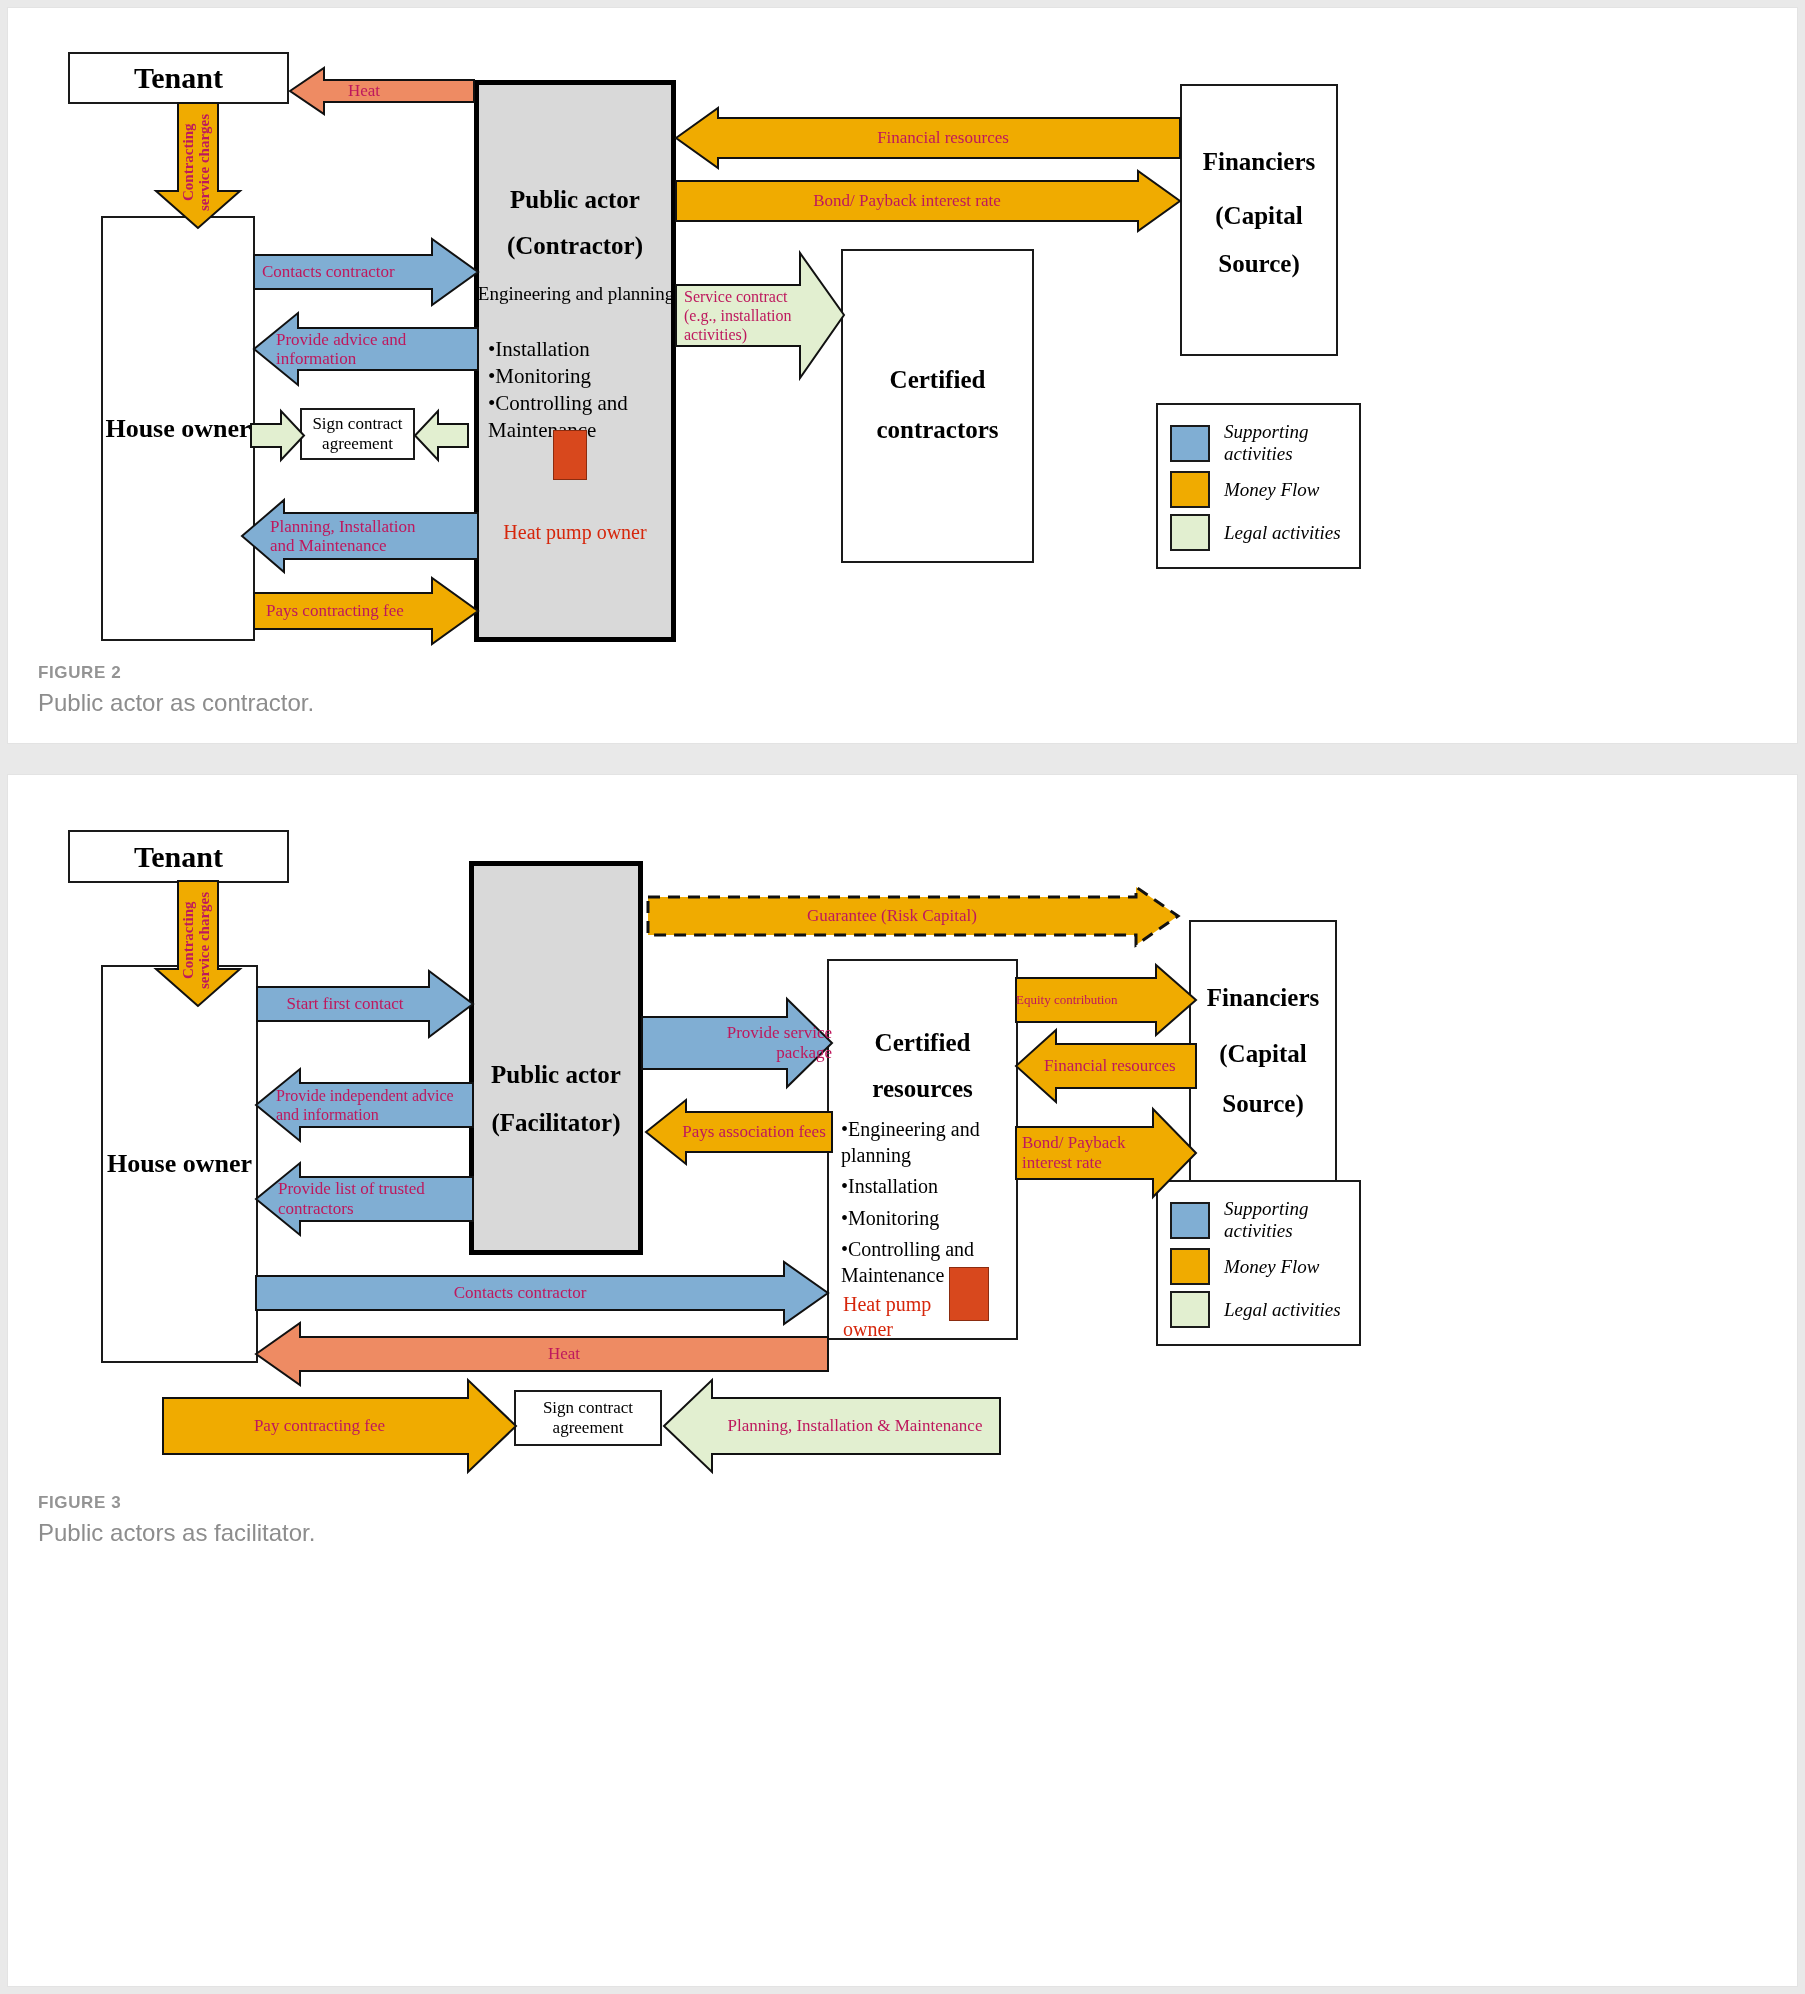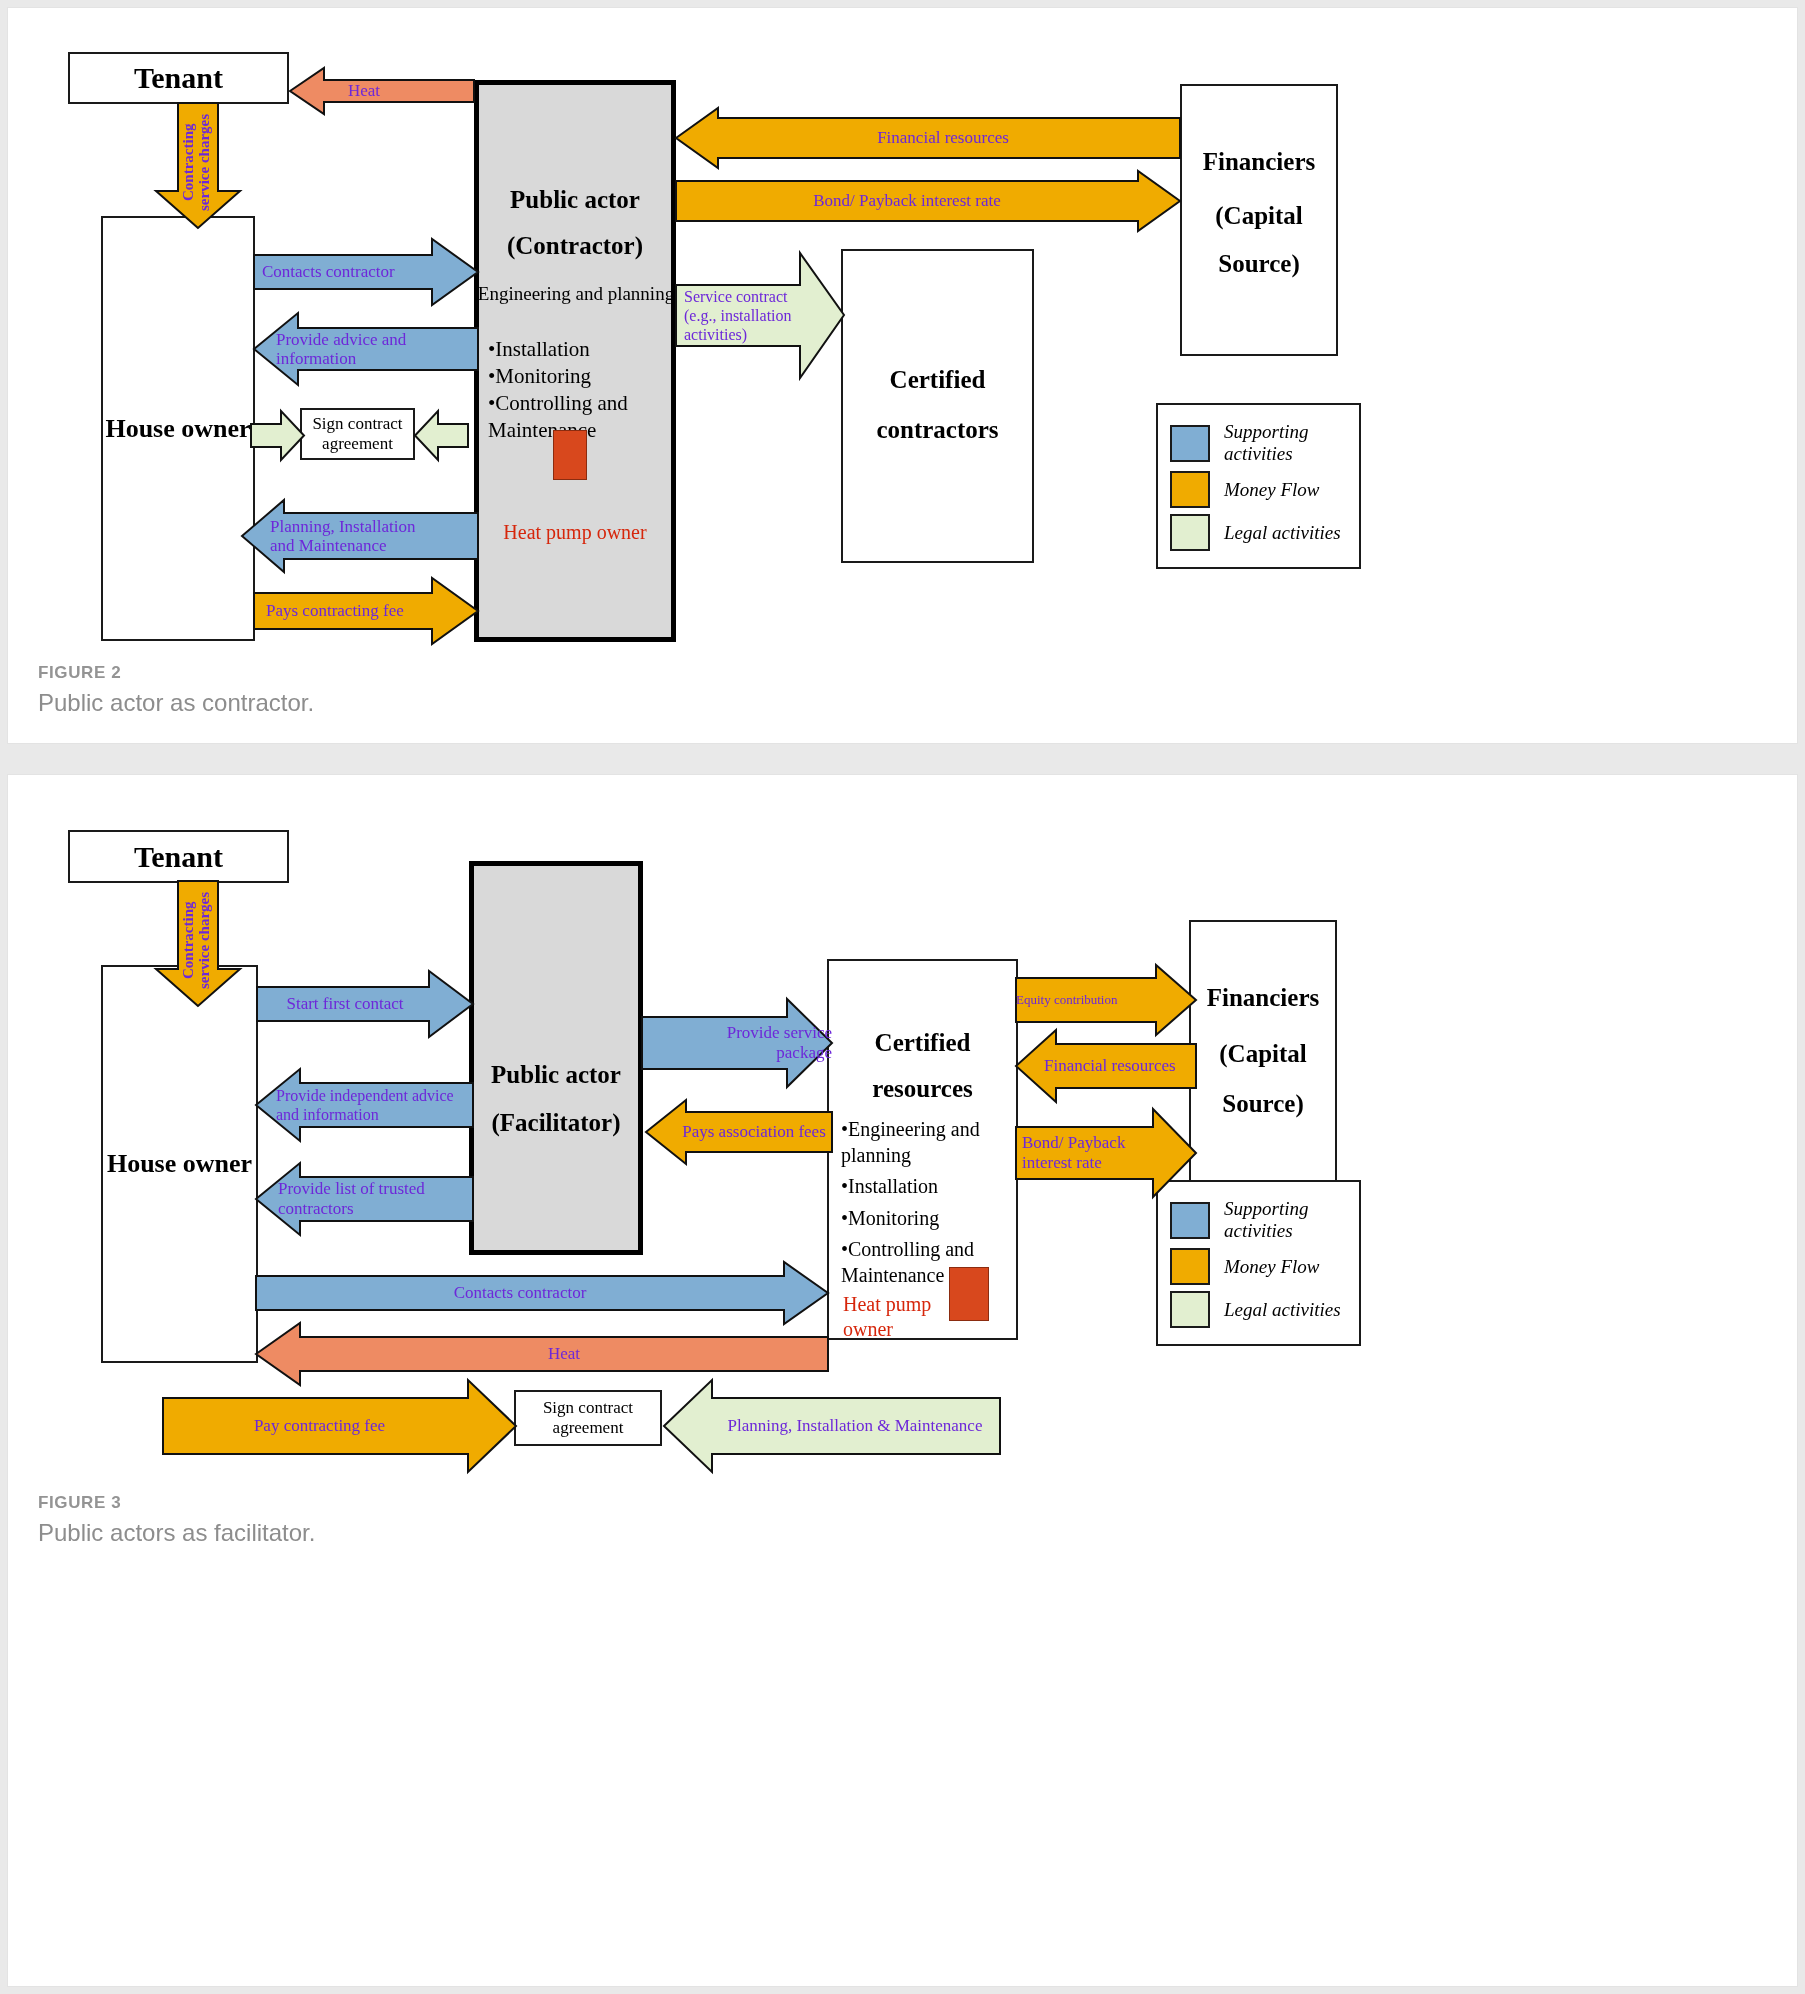--- a/index.html
+++ b/index.html
@@ -16,21 +16,21 @@
   .box{position:absolute;box-sizing:border-box;background:#fff;border:2px solid #1a1a1a;
        display:flex;align-items:center;justify-content:center;text-align:center;
        font-family:"Liberation Serif", serif;}
   .box.bold{font-weight:bold;}
   .gray{background:#d9d9d9;border:5px solid #000;}
 
   .plabel{position:absolute;font-family:"Liberation Serif", serif;text-align:center;margin-top:32px;}
 
   
   .arrow{position:absolute;box-sizing:border-box;display:flex;align-items:center;
-         font-family:"Liberation Serif", serif;font-size:17px;color:#6d28d9;
+         font-family:"Liberation Serif", serif;font-size:17px;color:#be185d;
          line-height:1.12;}
   .arrow .t{position:relative;z-index:3;width:100%;}
 
   
   svg.arrowsvg{position:absolute;left:0;top:0;overflow:visible;z-index:2;pointer-events:none;}
 
   
   .legend{position:absolute;box-sizing:border-box;border:2px solid #1a1a1a;background:#fff;
           padding:10px 12px;font-family:"Liberation Serif", serif;font-size:19px;font-style:italic;}
   .legend .row{display:flex;align-items:center;margin:6px 0;}
@@ -229,20 +229,26 @@
       <div style="margin-top:22px;">Source)</div>
     </div>
 
     <div class="arrow c-gold" style="left:141px;top:106px;width:98px;height:125px;">
       <svg class="arrowsvg" width="98" height="125" viewBox="0 0 98 125" preserveAspectRatio="none">
         <polygon points="49,125 7,88 29,88 29,0 69,0 69,88 91,88" fill="#f0ab00" stroke="#111" stroke-width="2"></polygon>
       </svg>
       <div class="t vtext" style="position:absolute;left:32px;top:8px;height:102px;font-size:15px;font-weight:bold;text-align:center;line-height:1.05;z-index:3;">Contracting<br>service charges</div>
     </div>
 
+    <div class="arrow c-gold" style="left:640px;top:112px;width:530px;height:58px;">
+      <svg class="arrowsvg" width="530" height="58" viewBox="0 0 530 58" preserveAspectRatio="none">
+        <polygon points="0,10 488,10 488,0 530,29 488,58 488,48 0,48" fill="#f0ab00" stroke="#111" stroke-width="3" stroke-dasharray="12 8"></polygon>
+      </svg>
+      <div class="t" style="text-align:center;padding-right:42px;font-size:17px;">Guarantee (Risk Capital)</div>
+    </div>
 
     <div class="arrow c-blue" style="left:249px;top:196px;width:216px;height:66px;">
       <svg class="arrowsvg" width="216" height="66" viewBox="0 0 216 66" preserveAspectRatio="none">
         <polygon points="0,16 172,16 172,0 216,33 172,66 172,50 0,50" fill="#80aed3" stroke="#111" stroke-width="2"></polygon>
       </svg>
       <div class="t" style="text-align:center;padding-right:40px;font-size:17px;">Start first contact</div>
     </div>
 
     <div class="arrow c-blue" style="left:634px;top:224px;width:190px;height:88px;">
       <svg class="arrowsvg" width="190" height="88" viewBox="0 0 190 88" preserveAspectRatio="none">

